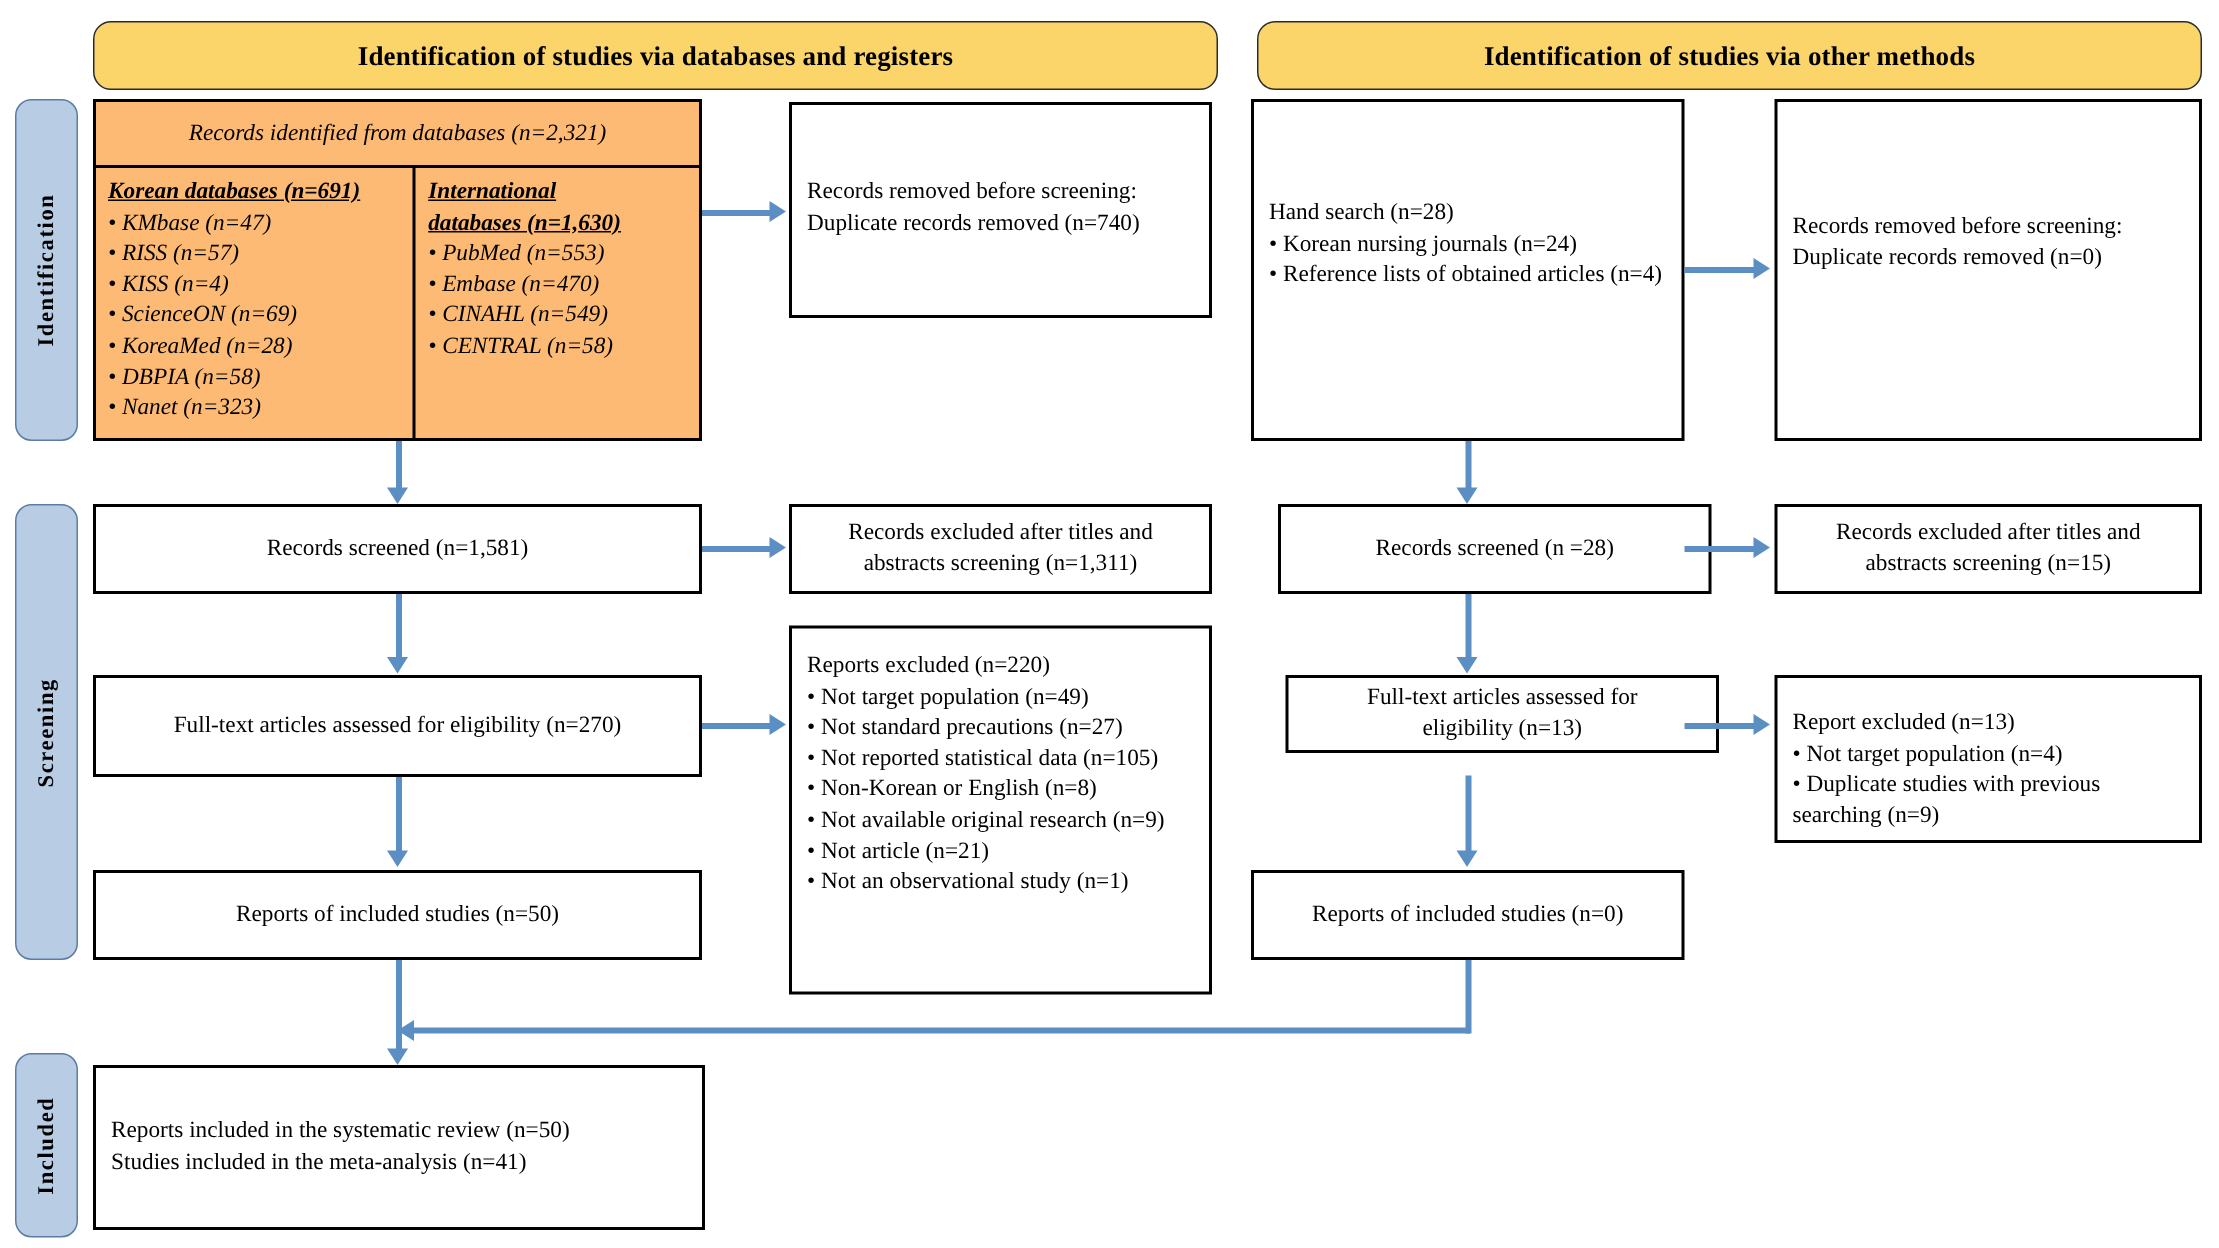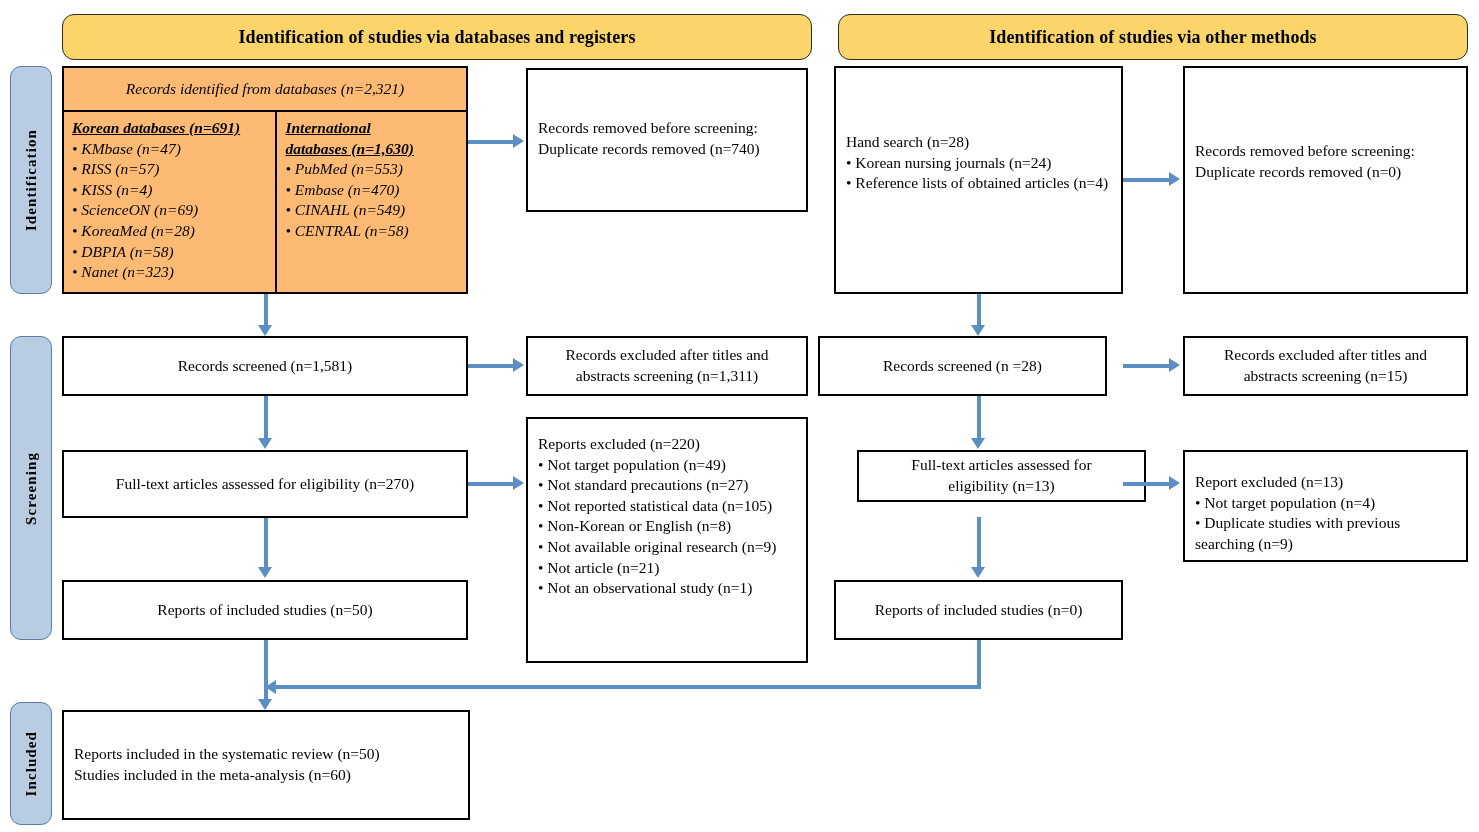--- a/index.html
+++ b/index.html
@@ -264,21 +264,21 @@
   <div class="box topleft" style="left:1183px; top:66px; width:285px; height:228px;">
     <div class="inner" style="padding-top:73px;">
       <div>Records removed before screening:</div>
       <div>Duplicate records removed (n=0)</div>
     </div>
   </div>
 
   <div class="arr" style="left:977px; top:294px; width:3.5px; height:32px;"></div>
   <div class="arrhead down" style="left:971px; top:325px;"></div>
 
-  <div class="box center" style="left:818px; top:336px; width:289px; height:60px;">
+  <div class="box center" style="left:852px; top:336px; width:289px; height:60px;">
     <div class="inner">Records screened (n =28)</div>
   </div>
 
   <div class="arr" style="left:1123px; top:364px; width:47px; height:3.5px;"></div>
   <div class="arrhead right" style="left:1169px; top:358px;"></div>
 
   <div class="box center" style="left:1183px; top:336px; width:285px; height:60px;">
     <div class="inner">
       <div>Records excluded after titles and</div>
       <div>abstracts screening (n=15)</div>
@@ -317,17 +317,17 @@
 
   <div class="arr" style="left:276px; top:685px; width:704px; height:3.5px;"></div>
   <div class="arrhead left" style="left:265px; top:680px;"></div>
 
   <div class="arr" style="left:264px; top:640px; width:3.5px; height:60px;"></div>
   <div class="arrhead down" style="left:258px; top:699px;"></div>
 
   <div class="box vcenter" style="left:62px; top:710px; width:408px; height:110px;">
     <div class="inner">
       <div>Reports included in the systematic review (n=50)</div>
-      <div>Studies included in the meta-analysis (n=60)</div>
+      <div>Studies included in the meta-analysis (n=41)</div>
     </div>
   </div>
 
 </div>
 
 </body></html>

